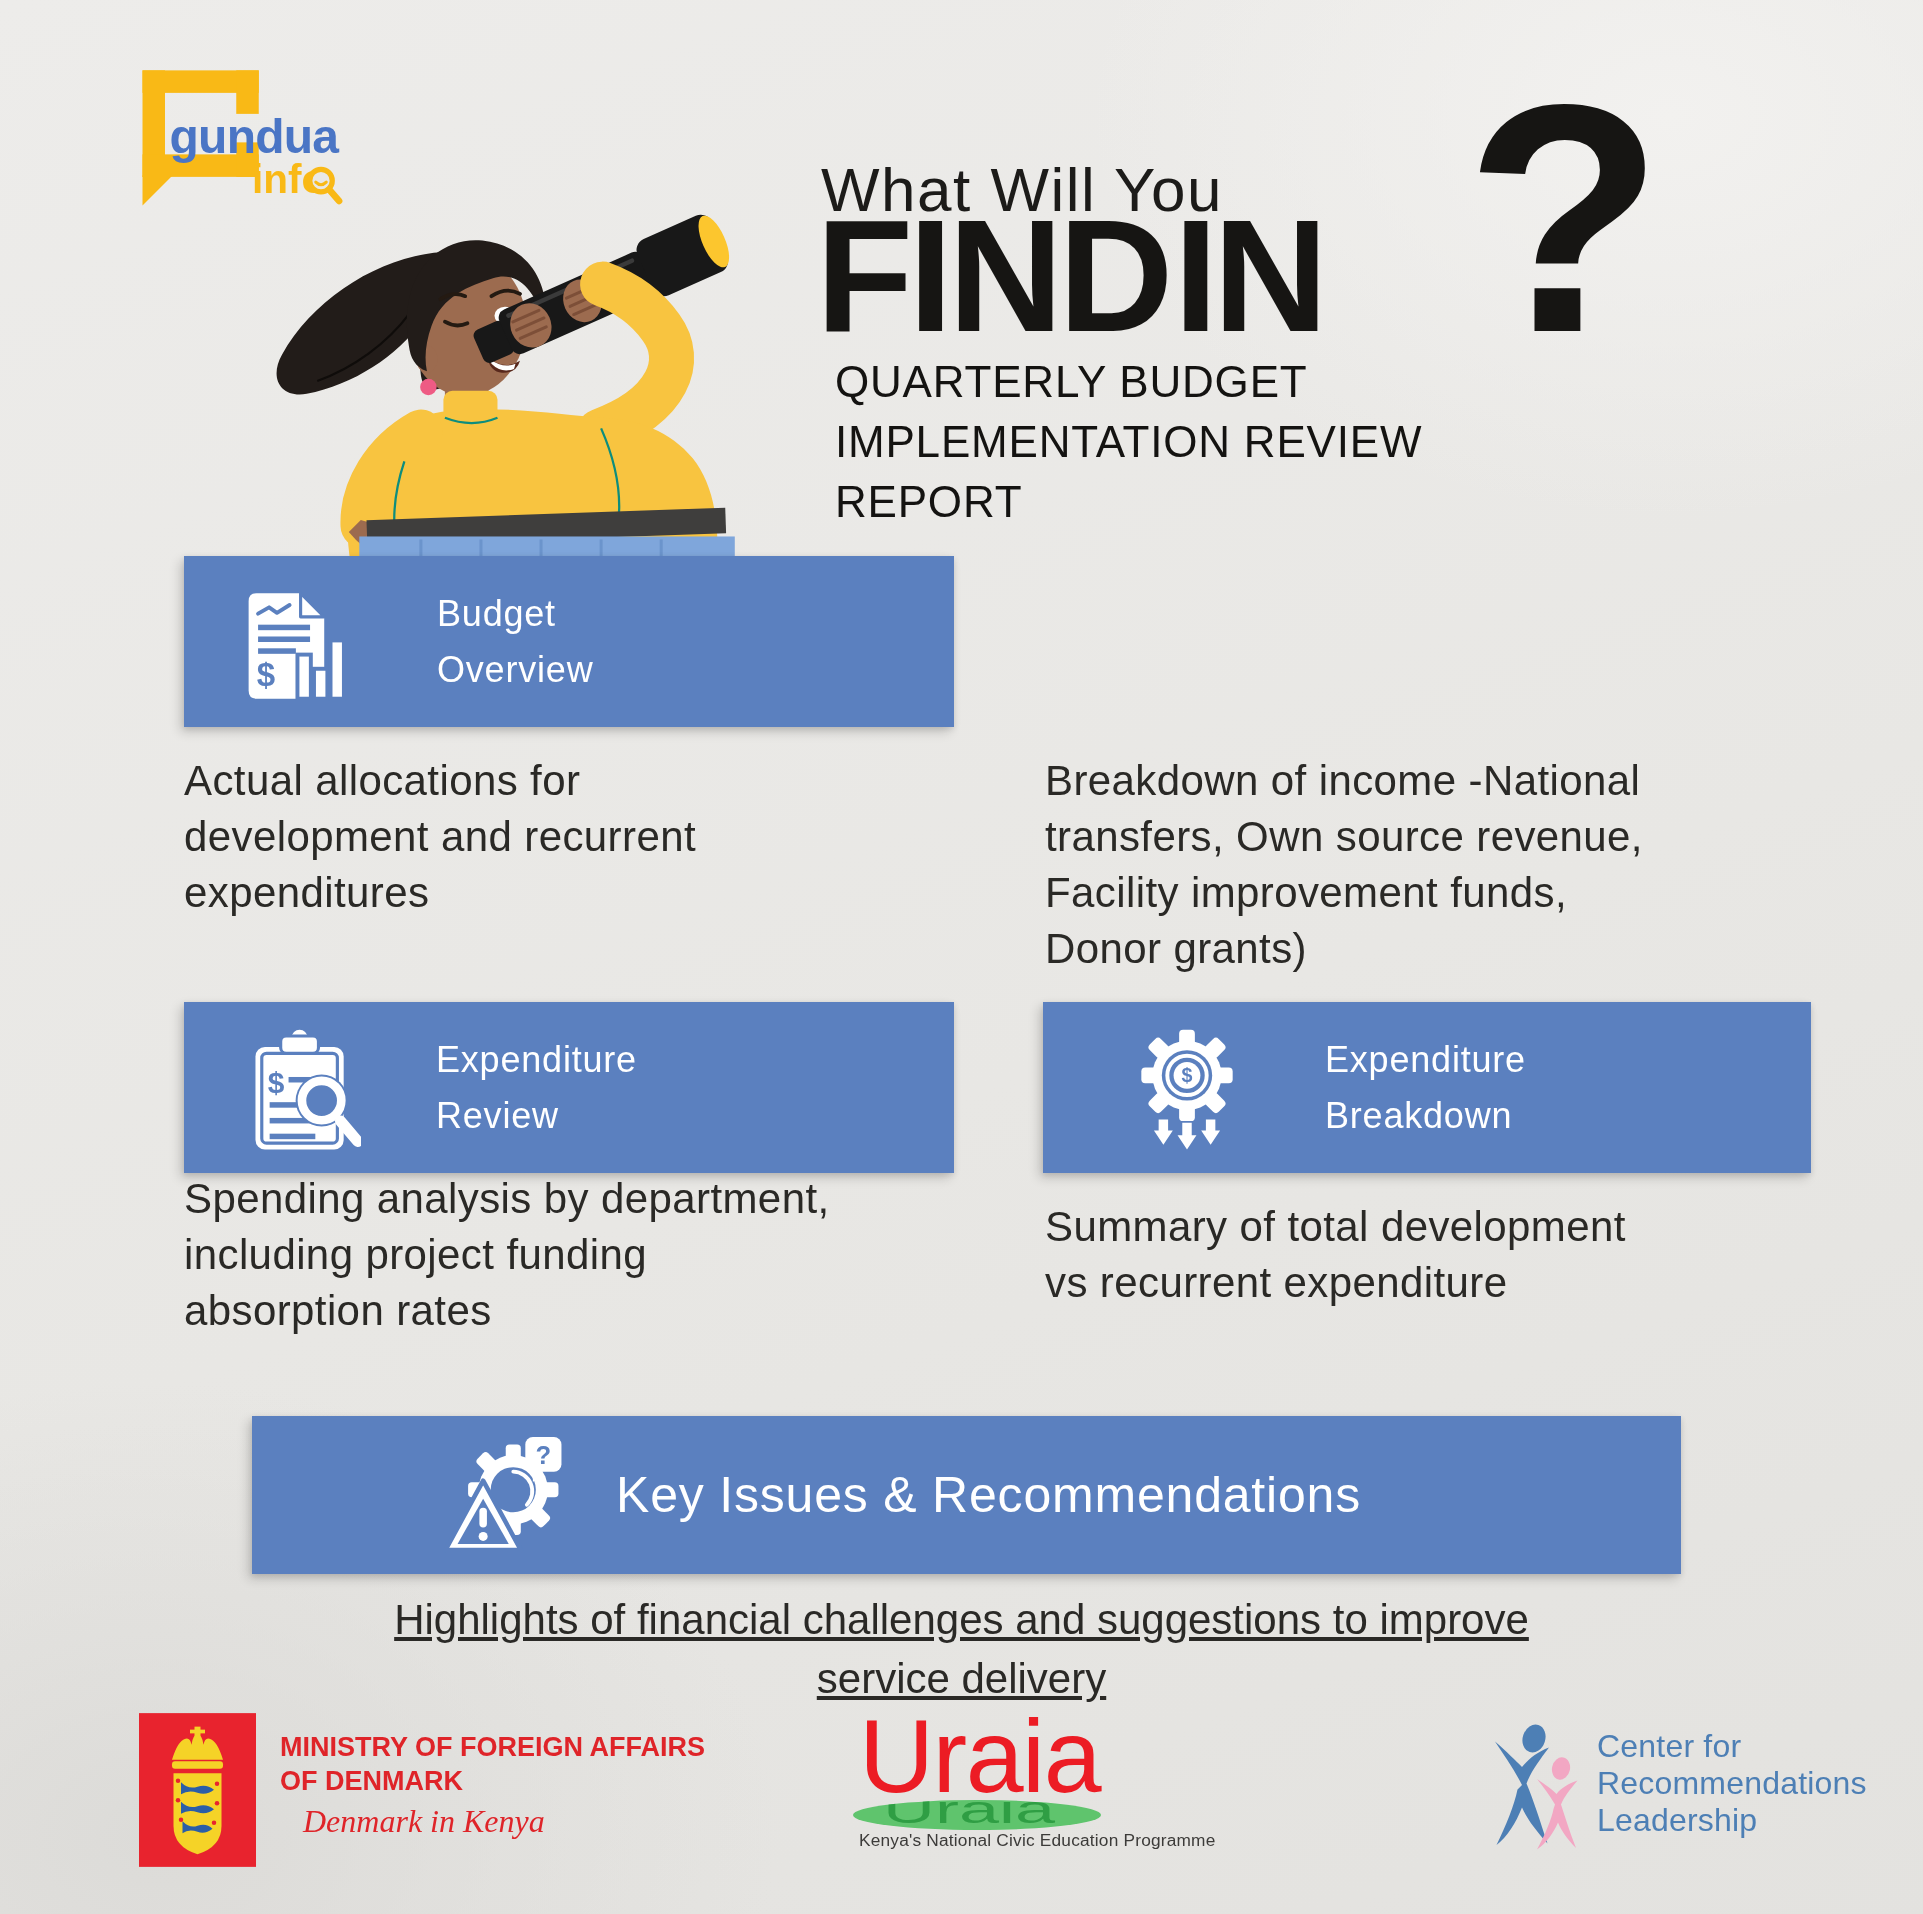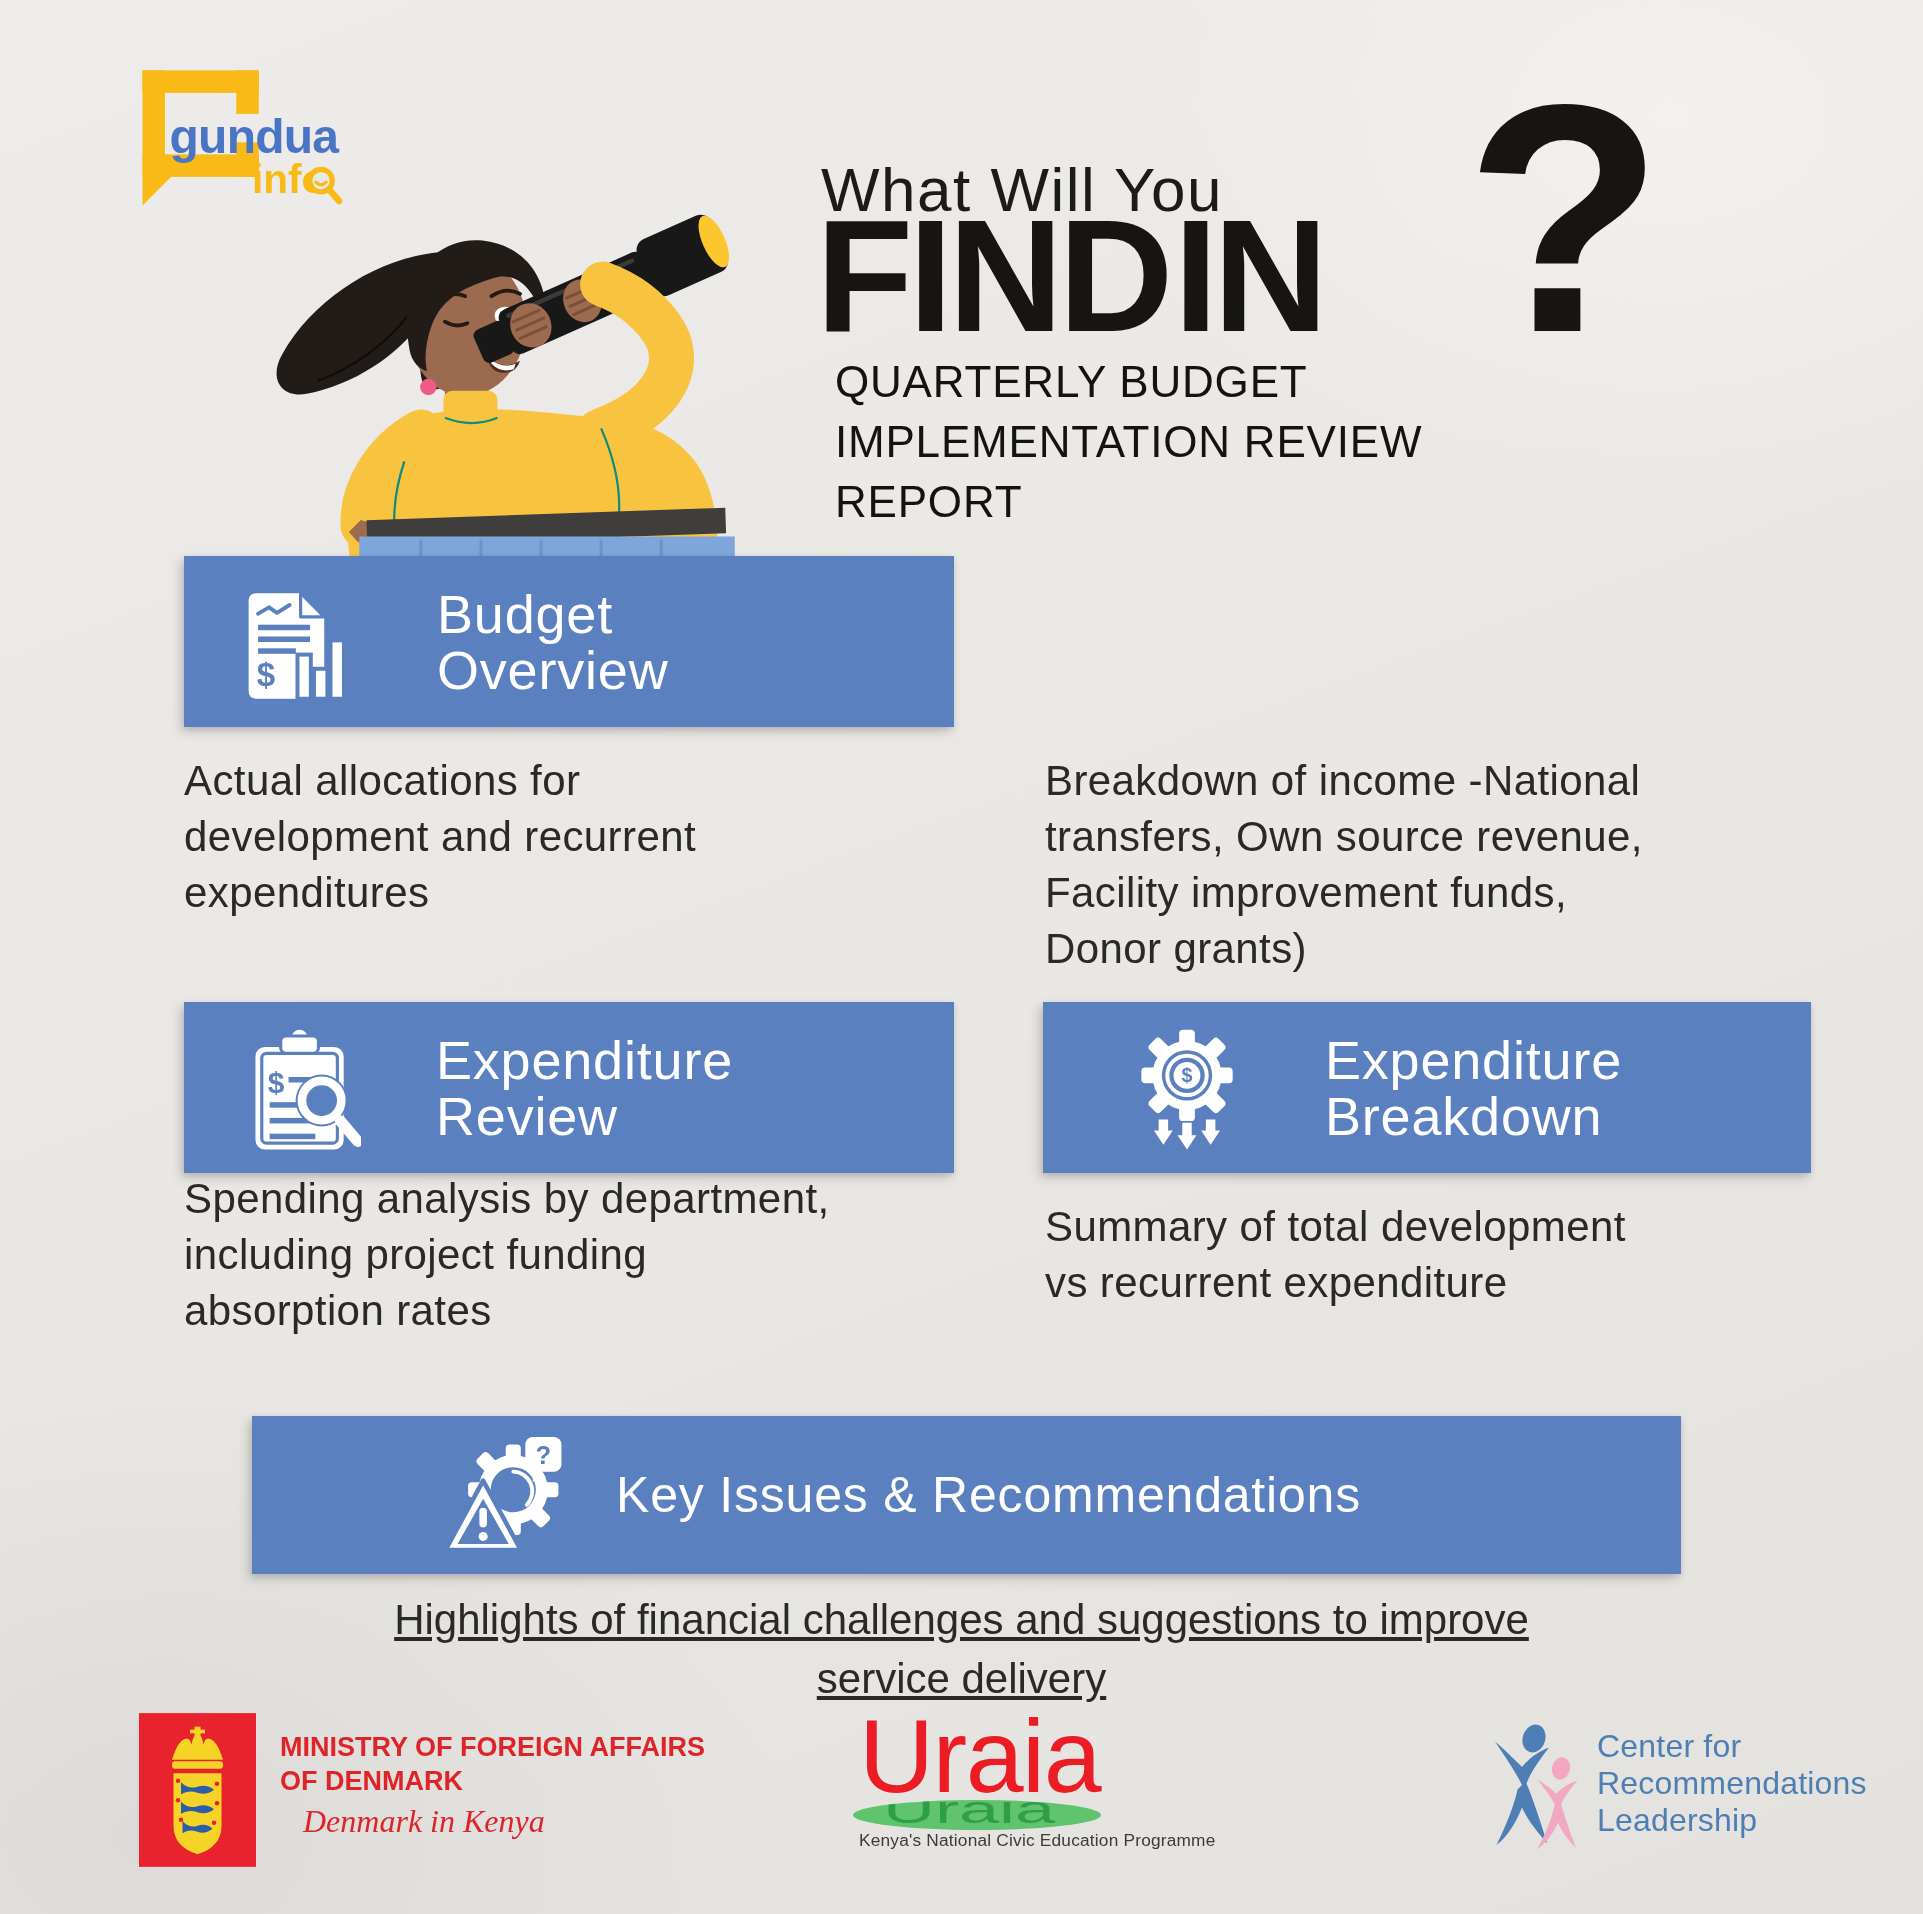--- a/index.html
+++ b/index.html
@@ -30,21 +30,21 @@
         box-shadow:-4.5px 4.5px 10.5px rgba(0,0,0,.16), 0 2.3px 6px rgba(0,0,0,.10);z-index:3;}
   .c1{left:184px;top:556px;width:770px;}
   .c2{left:1043px;top:556px;width:768px;}
   .c3{left:184px;top:1002px;width:770px;}
   .c4{left:1043px;top:1002px;width:768px;}
   .card-icon{width:126px;height:126px;flex:0 0 auto;}
   .c1 .card-icon{margin-left:41px;} .c1 .card-title{margin-left:86px;}
   .c2 .card-icon{margin-left:120px;} .c2 .card-title{margin-left:60px;}
   .c3 .card-icon{margin-left:51px;} .c3 .card-title{margin-left:75px;}
   .c4 .card-icon{margin-left:81px;} .c4 .card-title{margin-left:75px;}
-  .card-title{color:#fff;font-size:54px;line-height:56px;font-weight:400;
+  .card-title{color:#fff;font-size:36px;line-height:56px;font-weight:400;
               letter-spacing:0.8px;white-space:pre-line;}
   .desc{position:absolute;font-size:42px;line-height:56px;color:#2a2926;
         letter-spacing:0.4px;white-space:pre-line;z-index:2;}
   .d1{left:184px;top:753px;width:812px;}
   .d2{left:1045px;top:753px;width:842px;}
   .d3{left:184px;top:1171px;width:849px;}
   .d4{left:1045px;top:1199px;width:842px;}
   
   .banner{position:absolute;left:252px;top:1416px;width:1429px;height:158px;background:#5b80bf;
           display:flex;align-items:center;z-index:3;

